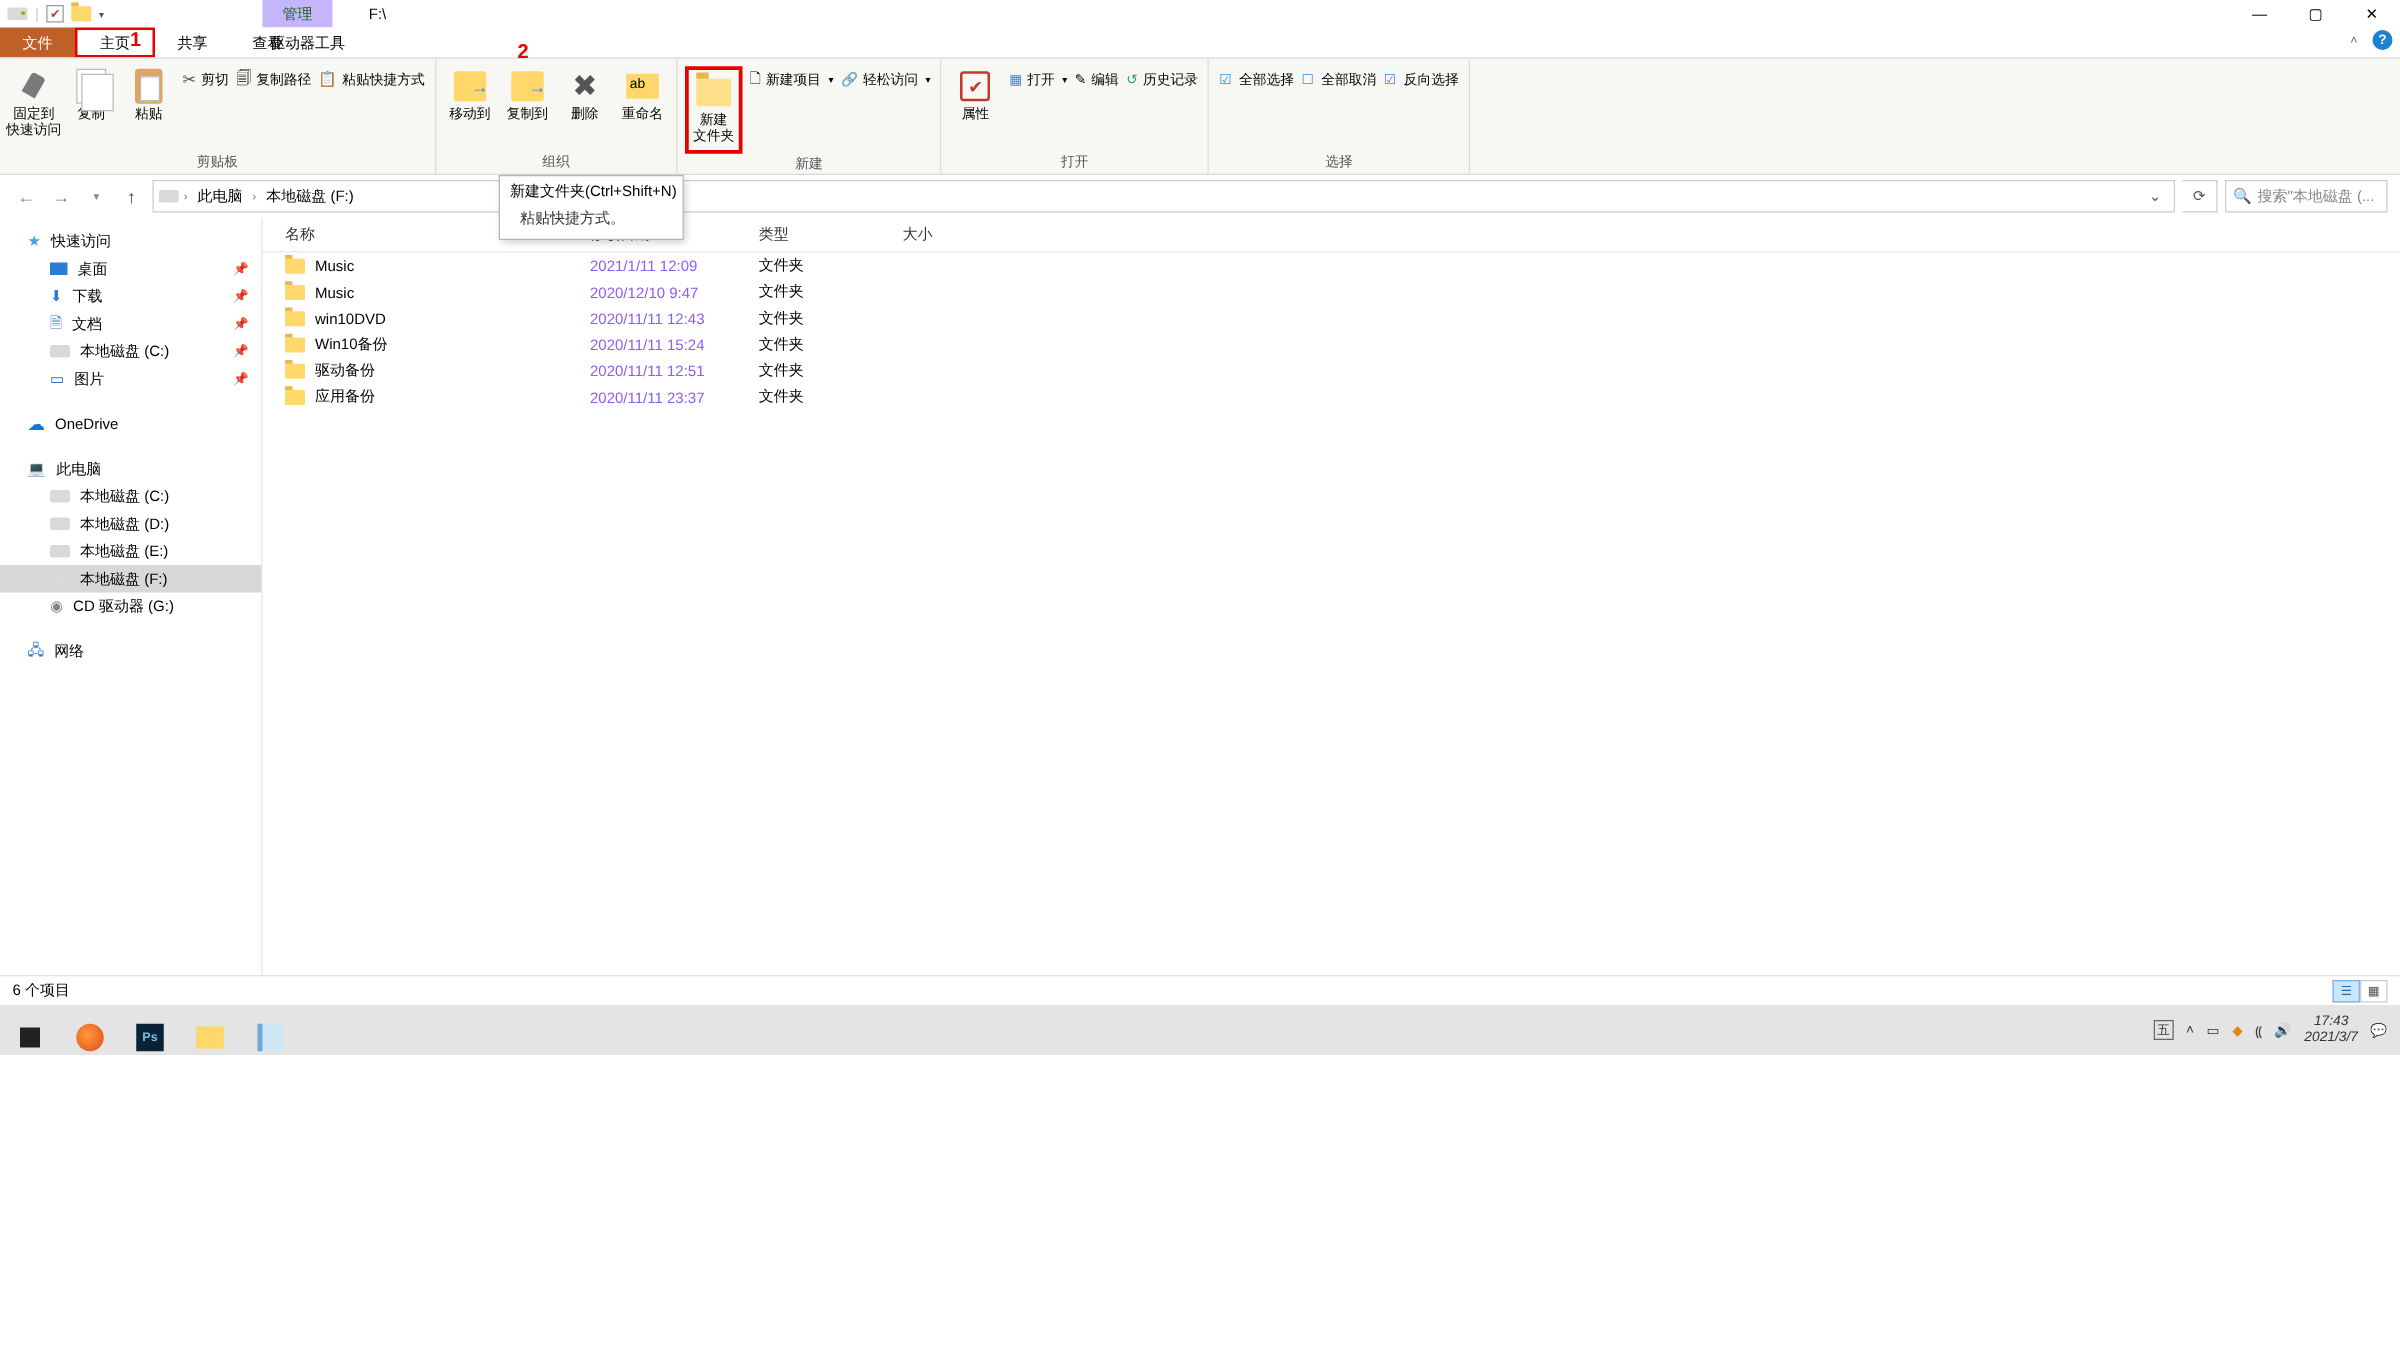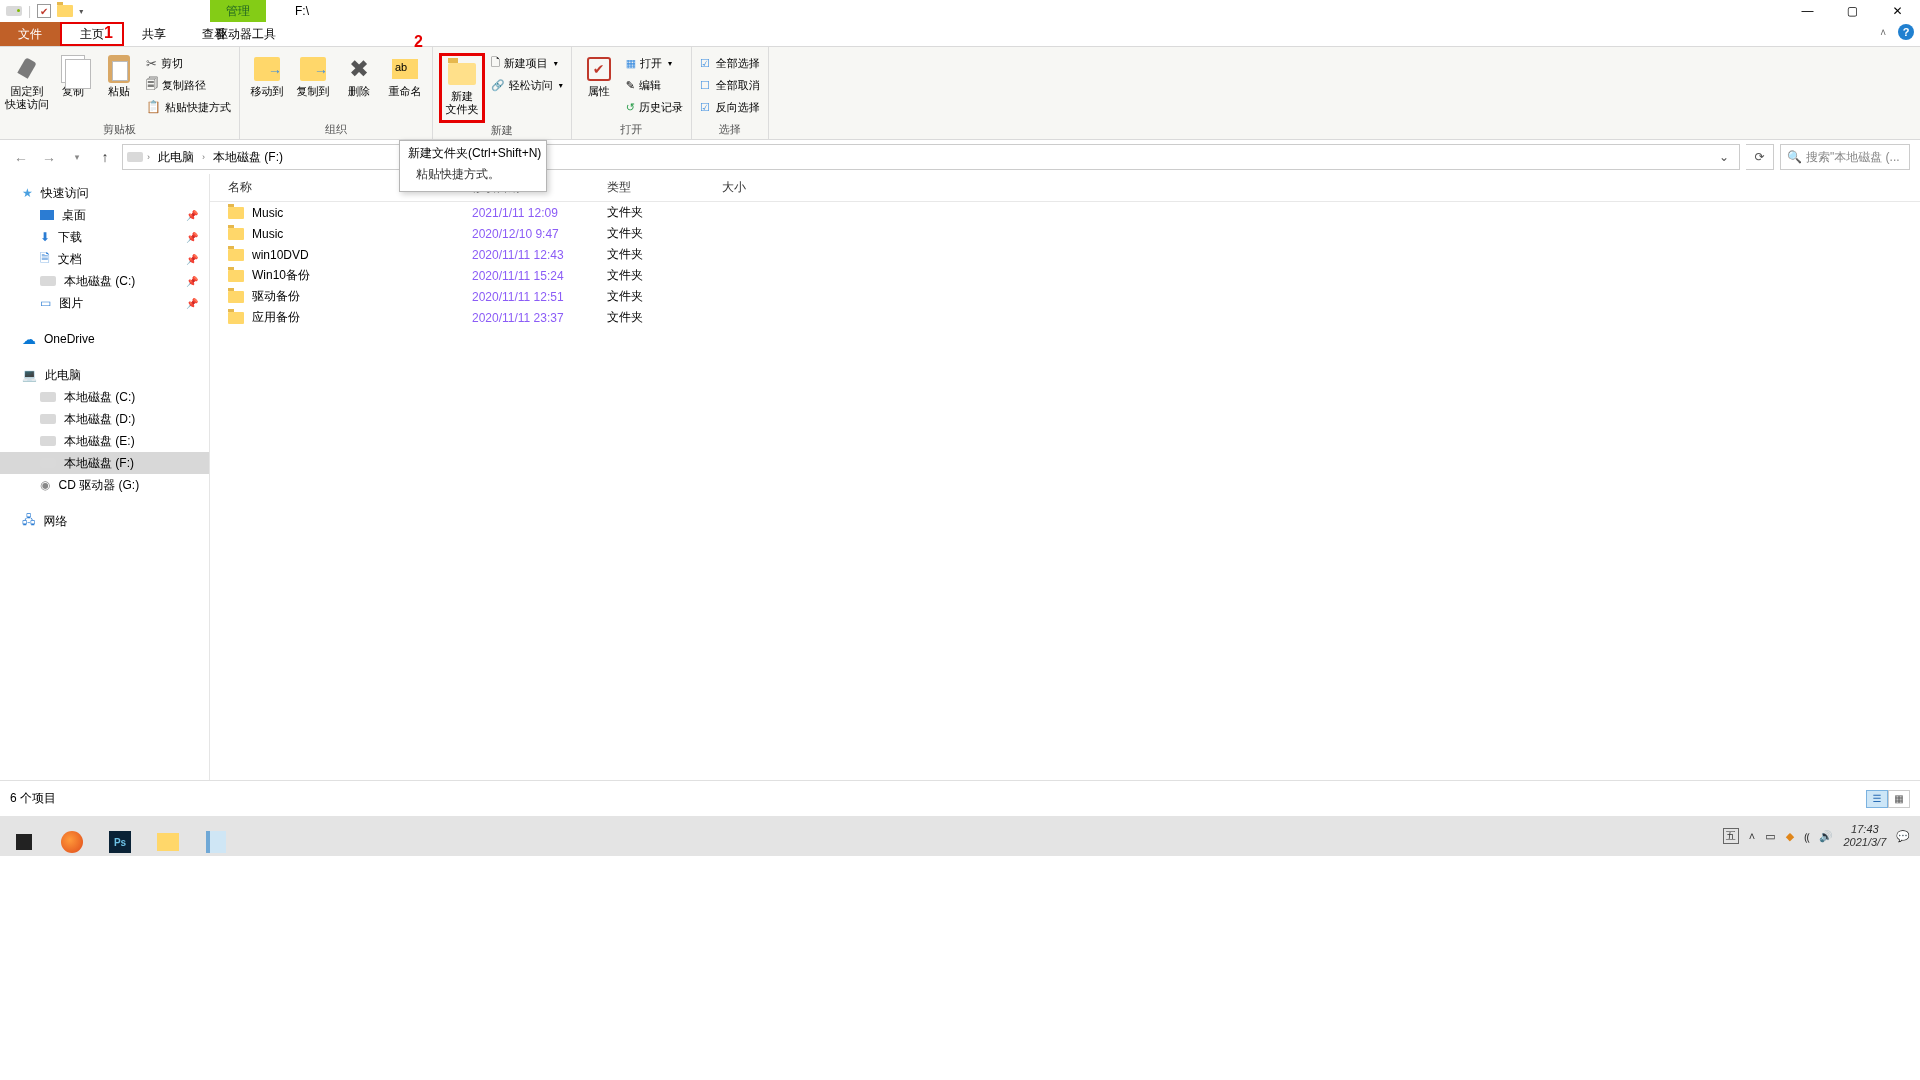--- a/index.html
+++ b/index.html
@@ -9,21 +9,21 @@
 .titlebar { height: 22px; display: flex; align-items: center; background: #fff; }
 .titlebar .qat { display: flex; align-items: center; gap: 6px; padding-left: 6px; }
 .drive-icon { width: 16px; height: 10px; background: #d9d9d9; border-radius: 2px; position: relative; }
 .drive-icon::after { content: ""; position: absolute; right: 2px; top: 3px; width: 3px; height: 3px; border-radius: 50%; background: #7fba00; }
 .checkbox-icon { width: 14px; height: 14px; border: 1px solid #999; display: flex; align-items: center; justify-content: center; color: #c0392b; font-size: 10px; }
 .folder-mini { width: 16px; height: 12px; background: #ffd76a; border-radius: 1px; position: relative; }
 .folder-mini::before { content: ""; position: absolute; top: -3px; left: 0; width: 6px; height: 3px; background: #e6b84d; }
 .qat-dropdown { width: 8px; font-size: 8px; color: #555; }
 .titlebar .spacer { flex: 1; }
 .titlebar .title-path { position: absolute; left: 295px; top: 4px; font-size: 12px; }
-.titlebar .manage-tab { position: absolute; left: 210px; top: 0; height: 22px; padding: 3px 16px; background: #84cc16; color: #226622; font-size: 12px; }
+.titlebar .manage-tab { position: absolute; left: 210px; top: 0; height: 22px; padding: 3px 16px; background: #c4b5fd; color: #226622; font-size: 12px; }
 .win-controls { display: flex; }
 .win-controls div { width: 45px; height: 22px; display: flex; align-items: center; justify-content: center; font-size: 12px; }
 
 
 .ribbon-tabs { height: 24px; display: flex; align-items: stretch; background: #fff; position: relative; }
 .ribbon-tabs .tab { padding: 4px 18px; font-size: 12px; display: flex; align-items: center; }
 .ribbon-tabs .tab.file { background: #c06028; color: #fff; }
 .ribbon-tabs .tab.active { border: 2px solid #e60000; }
 .marker1 { position: absolute; left: 104px; top: 2px; color: #e60000; font-size: 16px; font-weight: bold; }
 .ribbon-tabs .drivetools { position: absolute; left: 206px; padding: 4px 10px; }
@@ -34,21 +34,21 @@
 
 .ribbon { height: 94px; border-top: 1px solid #dadada; border-bottom: 1px solid #dadada; background: #f7f7f4; display: flex; position: relative; }
 .ribbon-group { border-right: 1px solid #dcdcdc; display: flex; flex-direction: column; align-items: center; padding: 2px 6px 0 6px; }
 .group-label { font-size: 11px; color: #555; margin-top: auto; margin-bottom: 2px; }
 .group-body { display: flex; align-items: flex-start; gap: 4px; flex: 1; padding-top: 4px; }
 
 .big-btn { display: flex; flex-direction: column; align-items: center; width: 42px; padding: 2px; text-align: center; }
 .big-btn .lbl { font-size: 11px; line-height: 13px; margin-top: 2px; }
 .big-icon { width: 30px; height: 28px; display: flex; align-items: center; justify-content: center; }
 
-.small-list { display: flex; flex-direction: column; gap: 2px; }
+.small-list { display: flex; flex-direction: row; gap: 2px; }
 .small-item { display: flex; align-items: center; gap: 4px; font-size: 11px; height: 20px; padding: 0 2px; }
 
 .pin-icon { width: 24px; height: 24px; position: relative; }
 .pin-icon::before { content: ""; width: 12px; height: 18px; background: #7a7a7a; transform: rotate(30deg); position: absolute; left: 6px; top: 2px; border-radius: 3px 3px 0 0; }
 .copy-icon { width: 24px; height: 28px; background: #fff; border: 1px solid #bbb; position: relative; }
 .copy-icon::before { content: ""; position: absolute; left: 3px; top: 3px; width: 24px; height: 28px; background: #fff; border: 1px solid #bbb; }
 .paste-icon { width: 22px; height: 28px; background: #d9a866; border-radius: 3px; position: relative; }
 .paste-icon::before { content: ""; position: absolute; left: 4px; top: 6px; width: 14px; height: 18px; background: #fff; border: 1px solid #bbb; }
 .scissors::before { content: "✂"; font-size: 13px; color: #555; }
 .copypath::before { content: "🗐"; font-size: 12px; }
@@ -120,21 +120,21 @@
 .rows { flex: 1; }
 .row { height: 21px; display: flex; align-items: center; font-size: 12px; }
 .row .c-name { width: 250px; padding-left: 18px; display: flex; align-items: center; gap: 8px; }
 .row .c-date { width: 135px; padding-left: 12px; color: #8b5cf6; }
 .row .c-type { width: 115px; padding-left: 12px; }
 .row .c-size { width: 70px; padding-left: 12px; }
 .folder-icon { width: 16px; height: 12px; background: #ffd76a; border-radius: 1px; position: relative; }
 .folder-icon::before { content: ""; position: absolute; top: -3px; left: 0; width: 6px; height: 3px; background: #e6b84d; }
 
 
-.statusbar { height: 36px; border-top: 1px solid #e0e0e0; display: flex; align-items: center; padding: 0 10px; font-size: 12px; }
+.statusbar { height: 24px; border-top: 1px solid #e0e0e0; display: flex; align-items: center; padding: 0 10px; font-size: 12px; }
 .statusbar .views { margin-left: auto; display: flex; gap: 0; }
 .view-btn { width: 22px; height: 18px; border: 1px solid #ccc; display: flex; align-items: center; justify-content: center; font-size: 10px; color: #555; }
 .view-btn.active { background: #cde6f7; border-color: #7bb2e0; color: #2a6db5; }
 
 
 .taskbar { height: 40px; background: #e4e4e4; display: flex; align-items: center; }
 .task-btn { width: 48px; height: 40px; display: flex; align-items: center; justify-content: center; position: relative; margin-top: 12px; }
 .task-btn.active::after, .task-btn.open::after { content: ""; position: absolute; bottom: 0; left: 4px; right: 4px; height: 2px; background: #e09030; }
 .start::before { content: ""; width: 16px; height: 16px; background: #222; display: block; }
 .ff { width: 22px; height: 22px; border-radius: 50%; background: radial-gradient(circle at 40% 40%, #ff9a3a, #e04a1a); }

